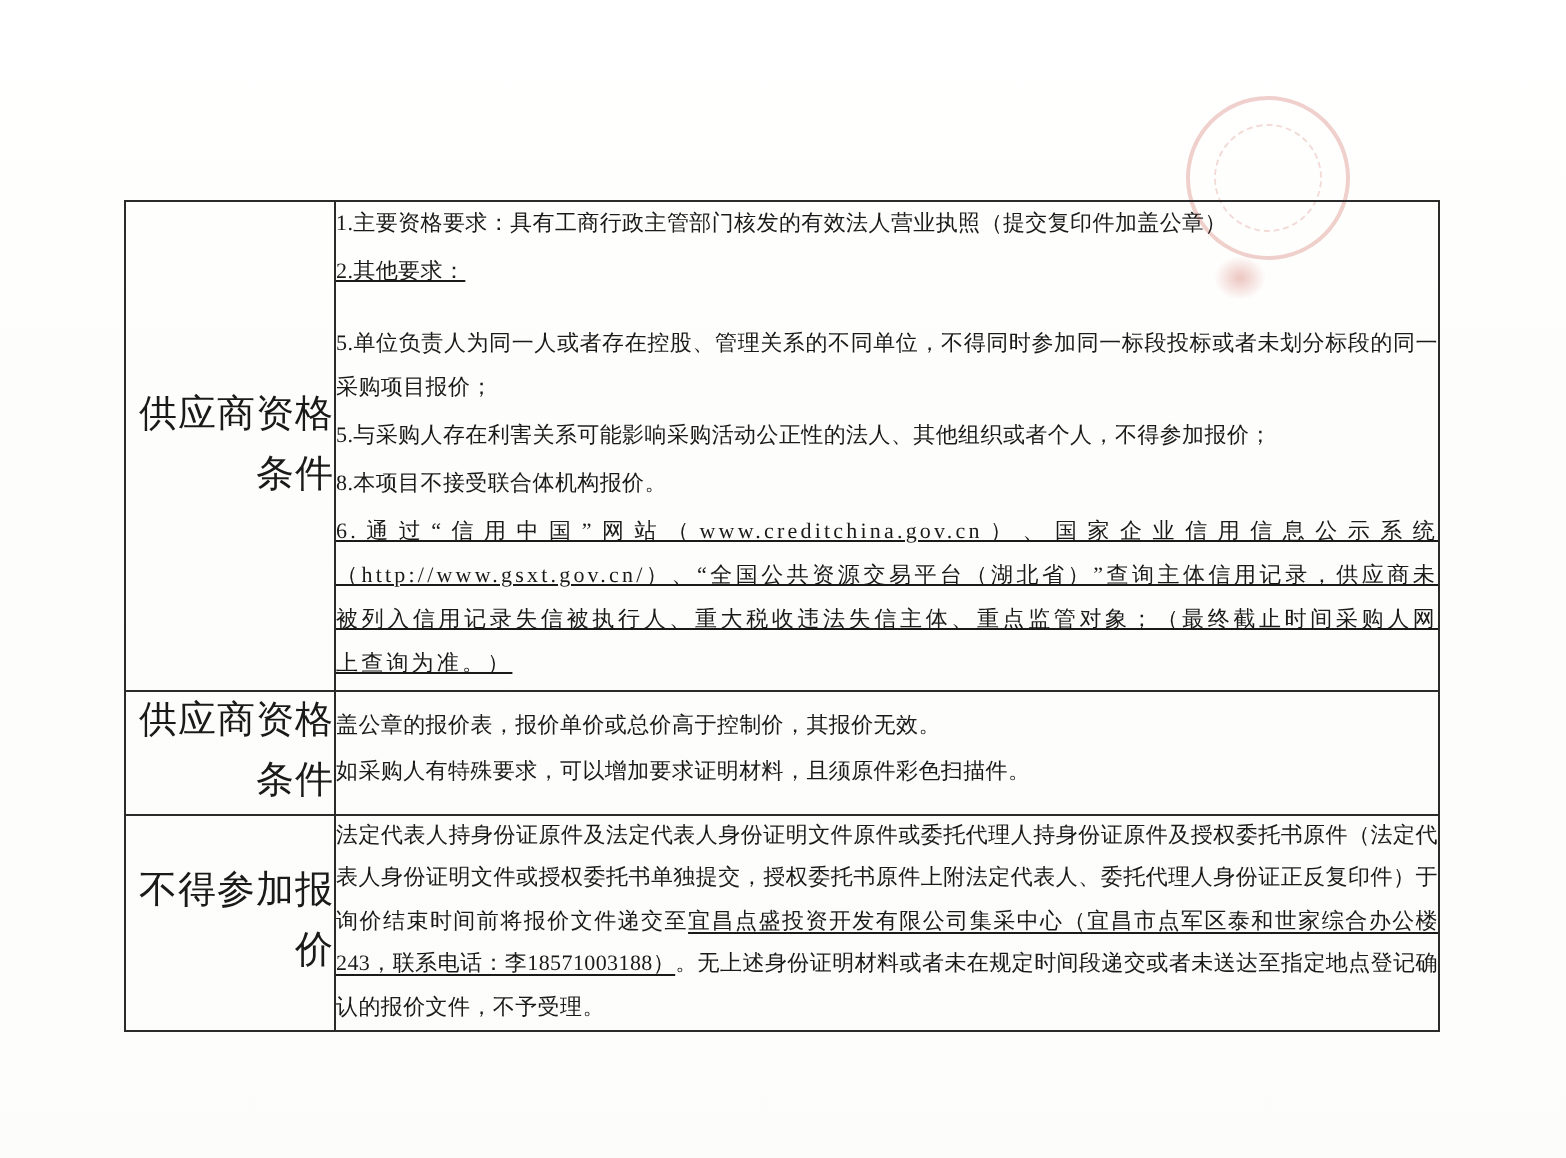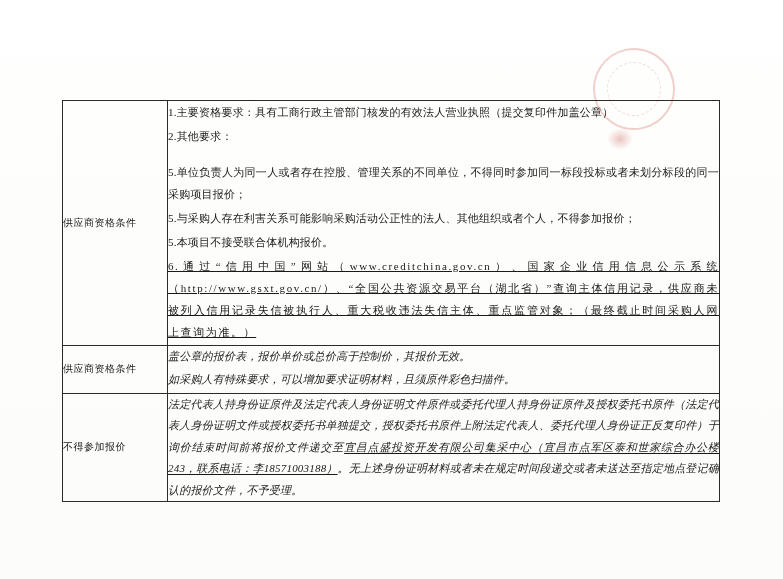--- a/index.html
+++ b/index.html
@@ -67,50 +67,50 @@
     border-collapse: collapse;
     table-layout: fixed;
   }
   table.doc-table td {
     border: 1px solid #2b2b2b;
     vertical-align: middle;
     padding: 0;
   }
   td.label-cell {
     width: 104px;
-    text-align: left;
-    font-size: 10px;
+    text-align: right;
+    font-size: 19px;
     line-height: 1.6;
     letter-spacing: 0.5px;
     padding: 4px 2px;
   }
   td.content-cell {
     padding: 8px 10px 10px 10px;
     font-size: 11px;
     line-height: 1.95;
     text-align: justify;
     letter-spacing: 0.2px;
   }
   .para {
     margin: 0 0 2px 0;
   }
   .para.gap {
     margin-bottom: 14px;
+    text-decoration: underline;
   }
   .underline {
     text-decoration: underline;
     text-underline-offset: 2px;
   }
   .row-qual td.content-cell {
     line-height: 2.0;
   }
   .row-compose td.content-cell,
   .row-deliver td.content-cell {
     line-height: 1.95;
-    font-style: italic;
   }
   .spaced {
     letter-spacing: 1.6px;
     text-decoration: underline;
   }
 </style>
 </head>
 <body>
 
 <div class="page">
@@ -120,21 +120,21 @@
 
   <table class="doc-table">
     <tbody>
       <tr class="row-qual">
         <td class="label-cell">供应商资格条件</td>
         <td class="content-cell">
           <p class="para">1.主要资格要求：具有工商行政主管部门核发的有效法人营业执照（提交复印件加盖公章）</p>
           <p class="para gap">2.其他要求：</p>
           <p class="para">5.单位负责人为同一人或者存在控股、管理关系的不同单位，不得同时参加同一标段投标或者未划分标段的同一采购项目报价；</p>
           <p class="para">5.与采购人存在利害关系可能影响采购活动公正性的法人、其他组织或者个人，不得参加报价；</p>
-          <p class="para">5.本项目不接受联合体机构报价。</p>
+          <p class="para">8.本项目不接受联合体机构报价。</p>
           <p class="para spaced">6.通过“信用中国”网站（www.creditchina.gov.cn）、国家企业信用信息公示系统（http://www.gsxt.gov.cn/）、“全国公共资源交易平台（湖北省）”查询主体信用记录，供应商未被列入信用记录失信被执行人、重大税收违法失信主体、重点监管对象；（最终截止时间采购人网上查询为准。）</p>
         </td>
       </tr>
       <tr class="row-compose">
         <td class="label-cell">供应商资格条件</td>
         <td class="content-cell">
           <p class="para">盖公章的报价表，报价单价或总价高于控制价，其报价无效。</p>
           <p class="para">如采购人有特殊要求，可以增加要求证明材料，且须原件彩色扫描件。</p>
         </td>
       </tr>

